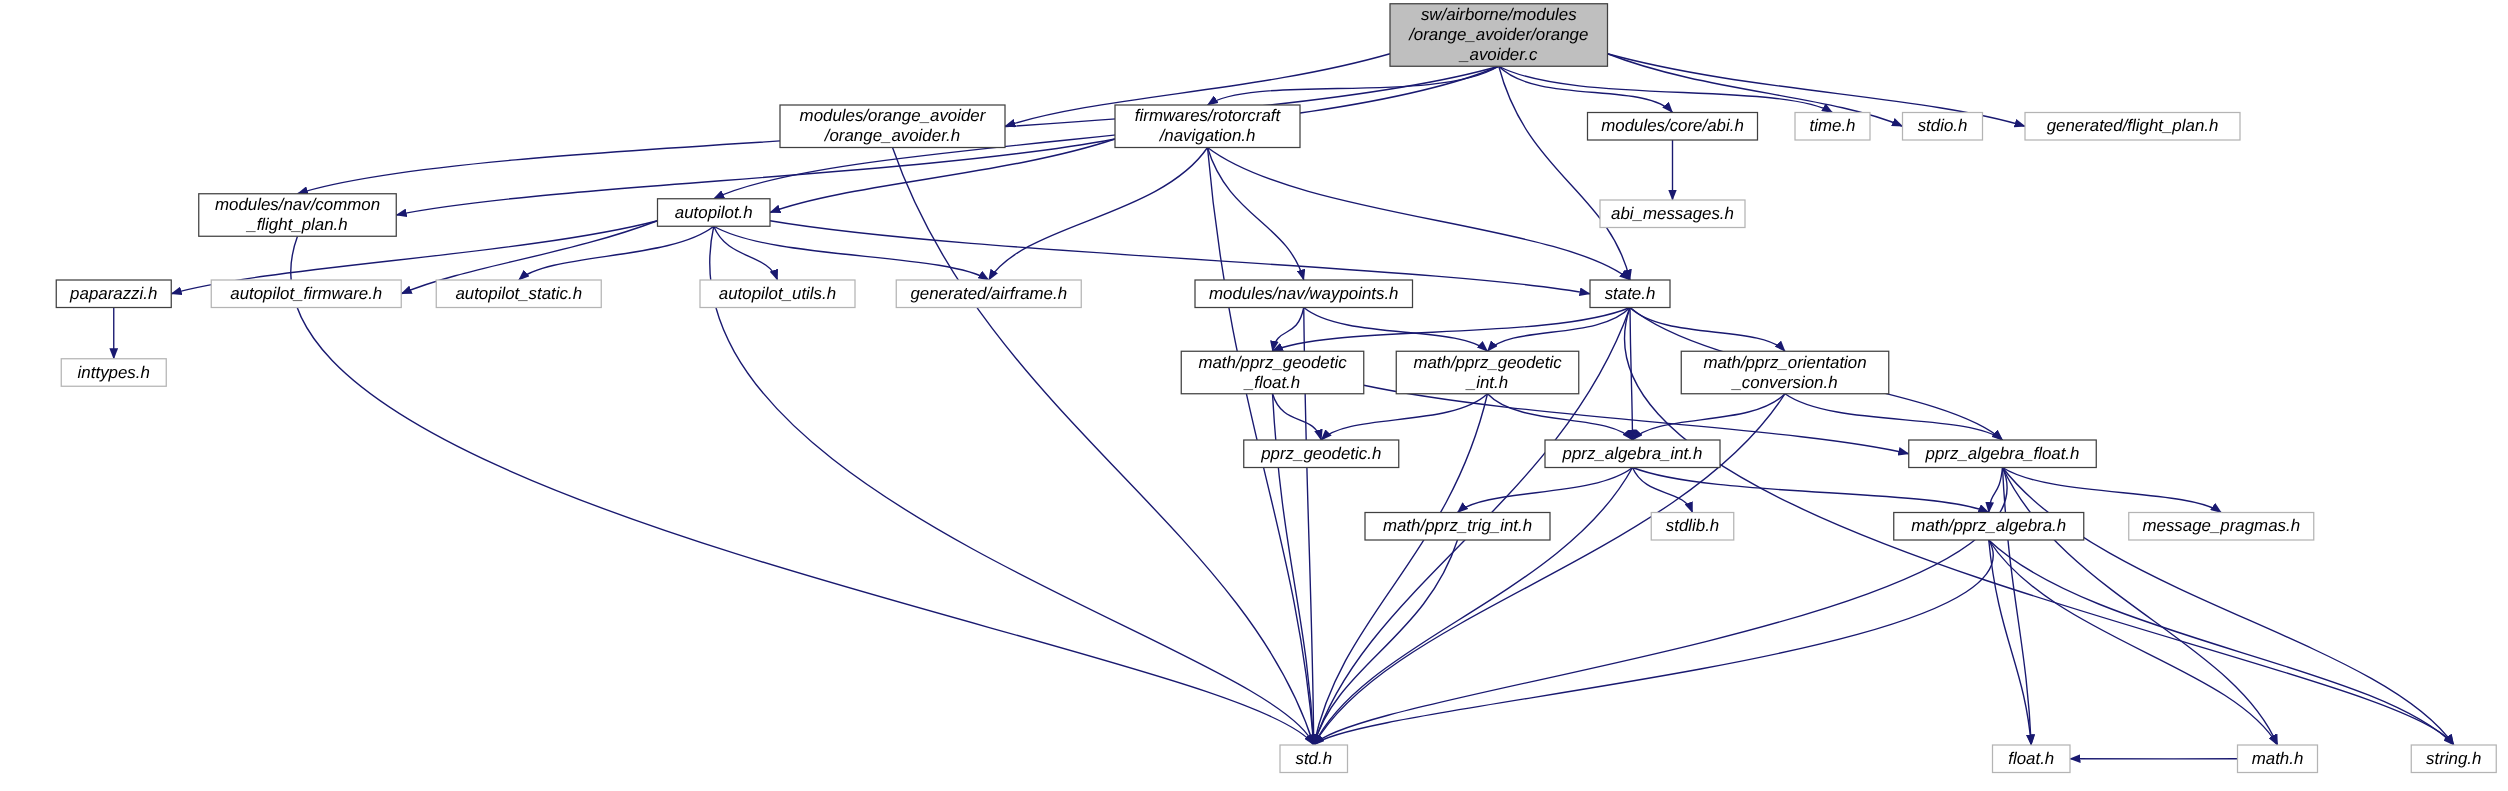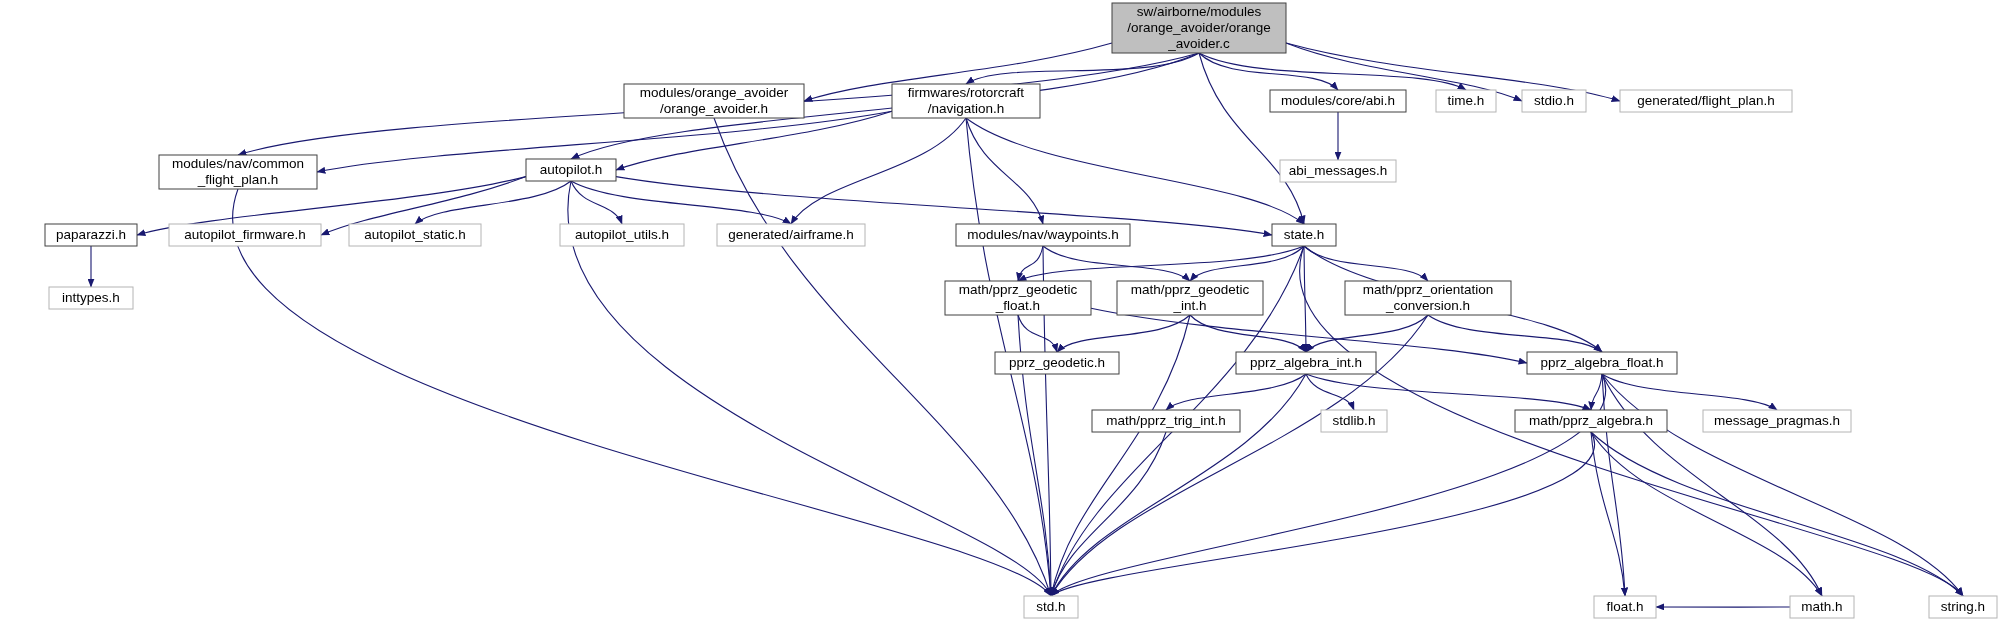--- a/index.html
+++ b/index.html
@@ -7,20 +7,21 @@
     padding: 0;
     background: #ffffff;
   }
   #graph-root {
     position: relative;
     width: 2006px;
     height: 633px;
     background: #ffffff;
     font-family: "Liberation Sans", sans-serif;
     overflow: hidden;
+    font-style: italic;
   }
   svg#dep-graph {
     display: block;
     width: 2006px;
     height: 633px;
   }
   .node-box {
     stroke-width: 1;
   }
   .node-label {

